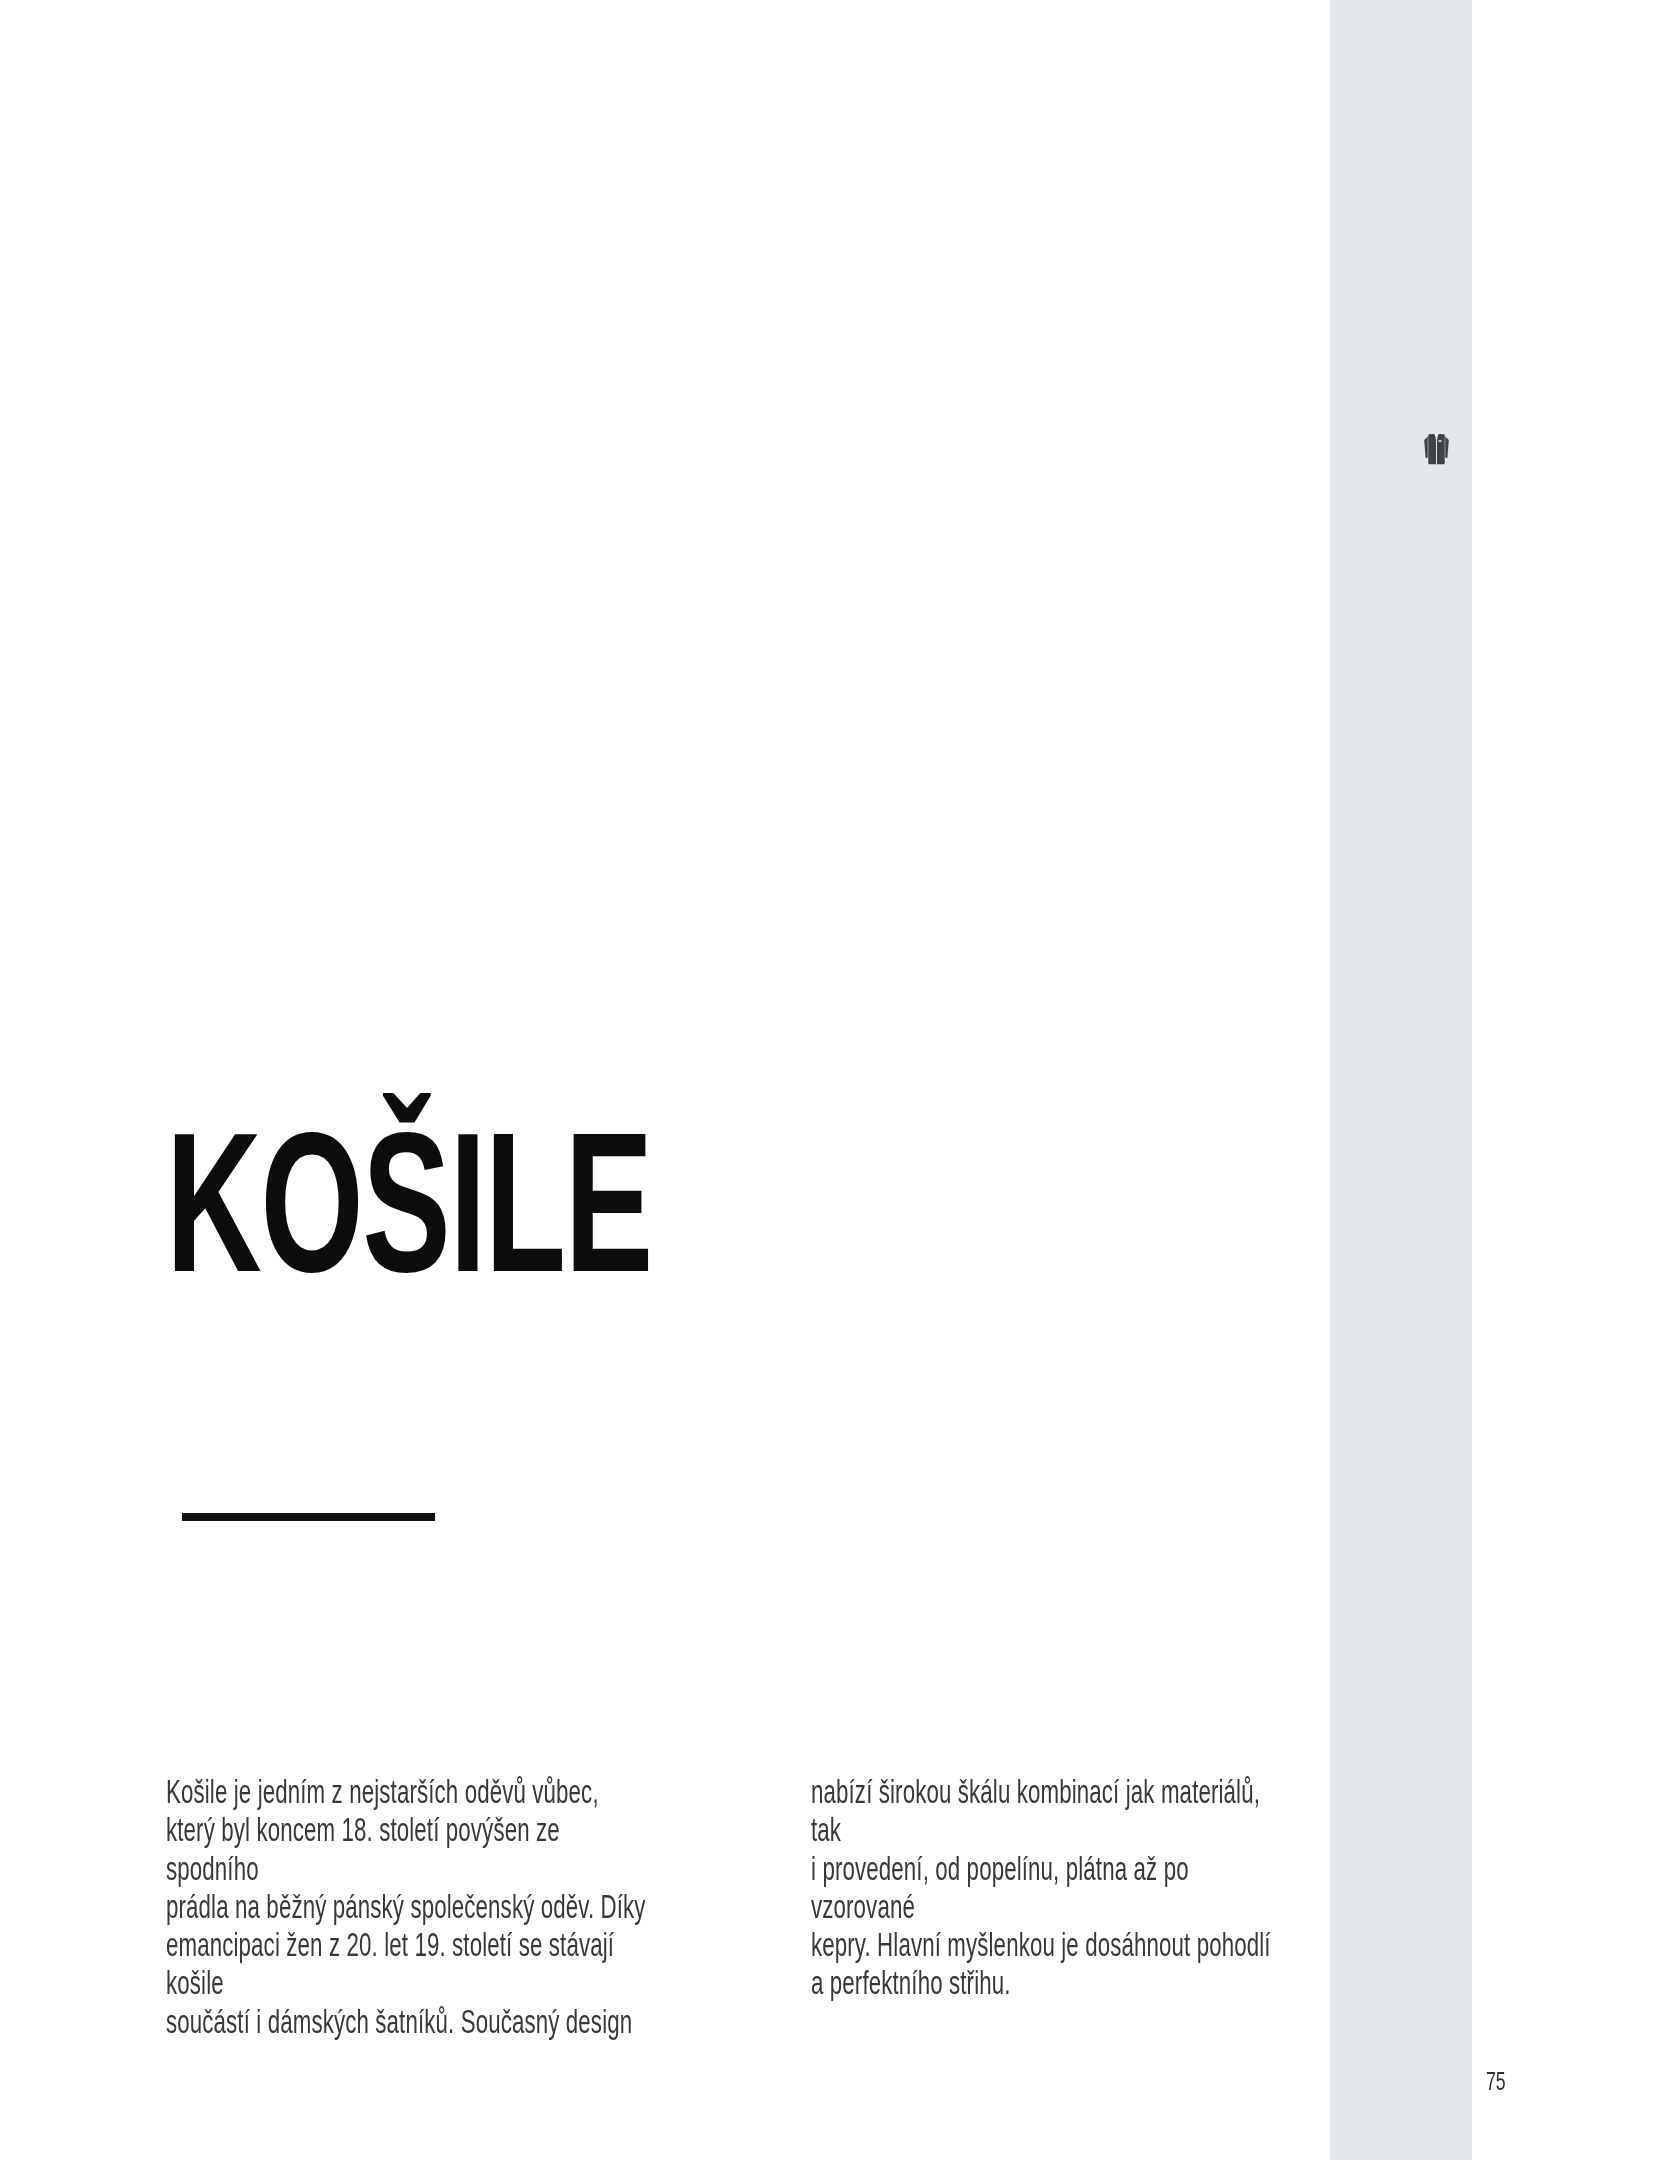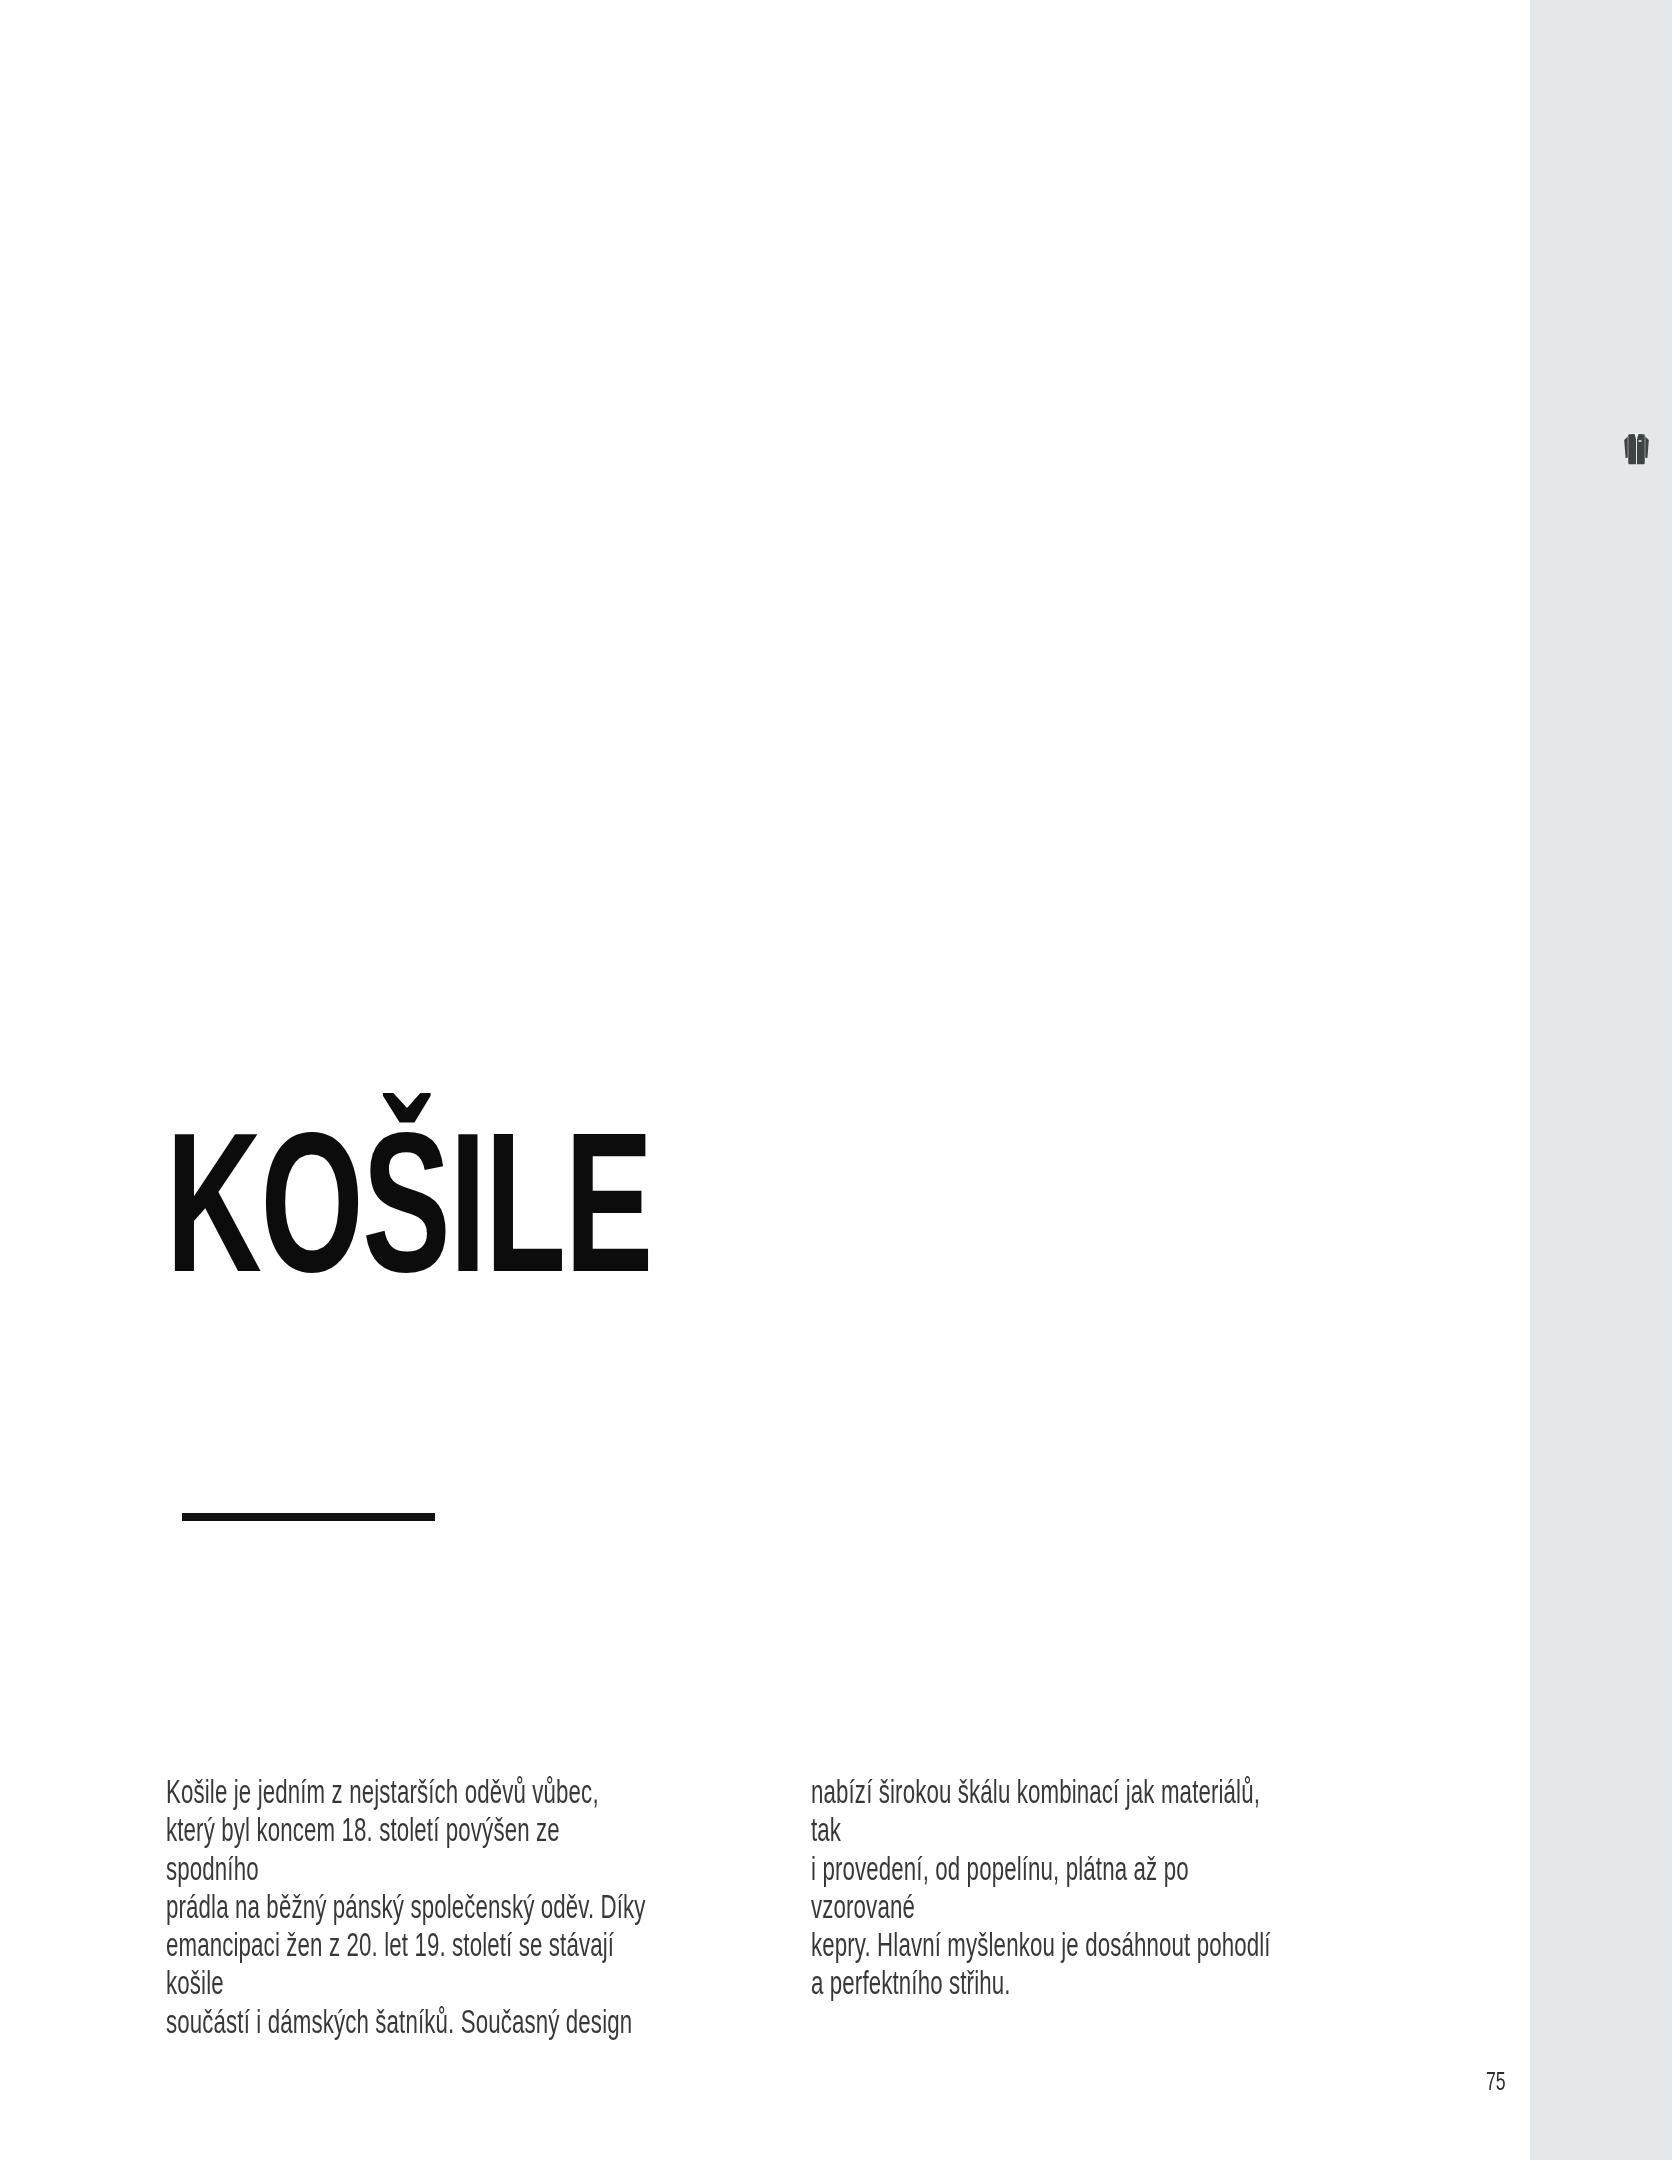--- a/index.html
+++ b/index.html
@@ -7,21 +7,21 @@
     --text_primary:#383838;
     --title_color:#0c0c0c;
     --rule_color:#111111;
     --icon_color:#3e4346;
     --icon_cut:#eef1f2;
     --page_bg:#ffffff;
   }
   *{margin:0;padding:0;box-sizing:border-box;}
   html,body{width:1672px;height:2160px;background:var(--page_bg);overflow:hidden;}
   .page{
-    position:relative;width:1672px;height:2160px;background:var(--page_bg);
+    position:relative;width:1472px;height:2160px;background:var(--page_bg);
     font-family:"Liberation Sans", sans-serif;
   }
   .sidebar{
     position:absolute;top:0;right:0;width:142px;height:2160px;
     background:var(--sidebar_bg);
   }
   .shirt-icon{
     position:absolute;left:91px;top:431px;width:31px;height:36px;display:block;
   }
   .title{

